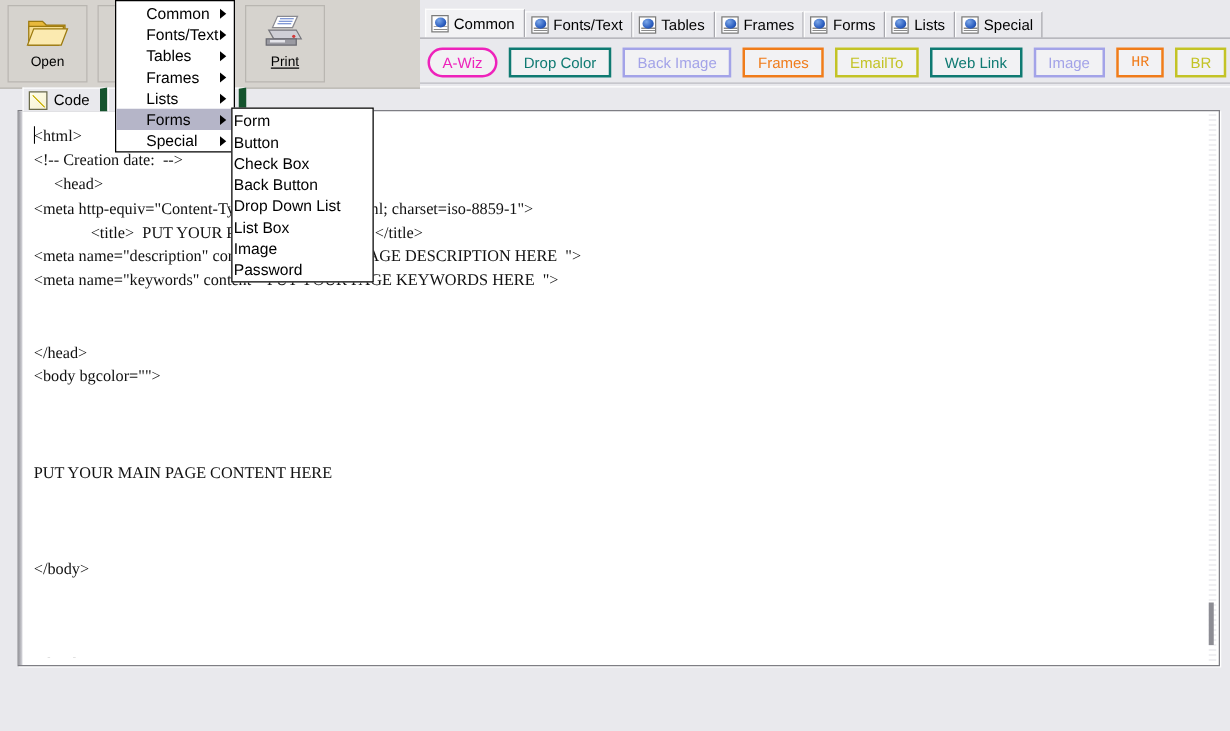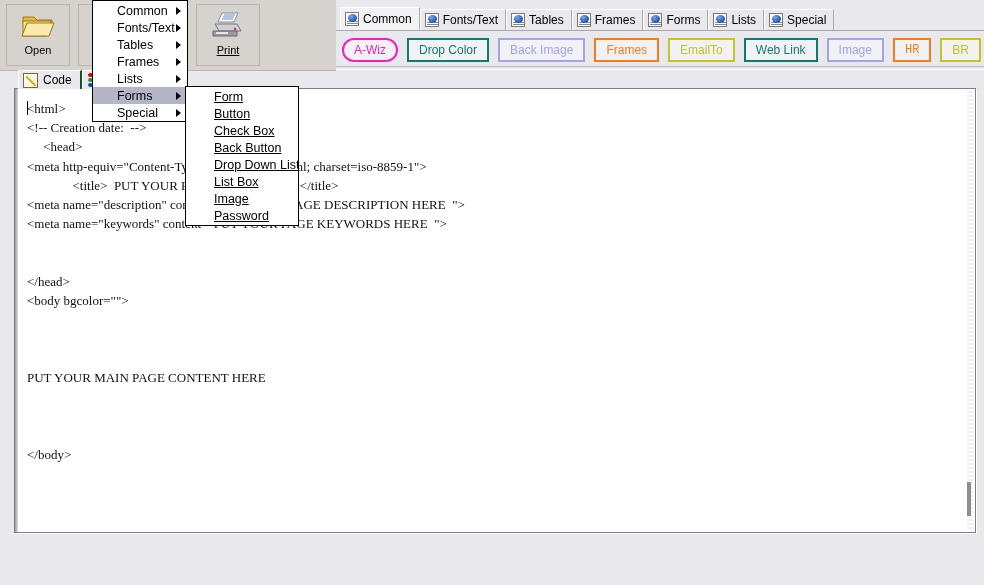--- a/index.html
+++ b/index.html
@@ -122,21 +122,21 @@
     height: 19px; display: flex; align-items: flex-end;
     z-index: 2;
   }
   .etab {
     height: 19px; box-sizing: border-box;
     display: flex; align-items: center;
     padding: 0 8px 0 4px;
     background: #e9e9ed;
     border-left: 1px solid #fdfdfd;
     border-top: 1px solid #fdfdfd;
-    border-right: 2px solid #14532d;
+    border-right: 6px solid #14532d;
     font-size: 12px; white-space: nowrap; justify-content: flex-end;
   }
   .etab .elabel { margin-left: 5px; }
   .note-icon {
     width: 15px; height: 15px; flex: none;
     background: linear-gradient(135deg,#fffde8 0%,#f6f2d2 100%);
     border: 1px solid #6b6b4a; position: relative;
     box-sizing: border-box;
   }
   .note-icon::after {
@@ -219,21 +219,21 @@
     position: absolute; right: 6px; top: 50%;
     margin-top: -4px;
     width: 0; height: 0;
     border-left: 5px solid #000;
     border-top: 4px solid transparent;
     border-bottom: 4px solid transparent;
   }
   #menu-main { left: 92px; top: 0px; width: 94px; padding-top: 1px; }
   #menu-main .mi { padding-left: 24px; }
   #menu-sub  { left: 185px; top: 86px; width: 112px; padding: 1px 0; }
-  #menu-sub .mi { padding-left: 28px; text-decoration: underline; }
+  #menu-sub .mi { padding-left: 1px; }
 </style>
 </head>
 <body>
 
 <div id="app">
 
   <div class="bigbar">
 
     <div class="bigbtn" style="left:6px;">
       <span class="glyph">

